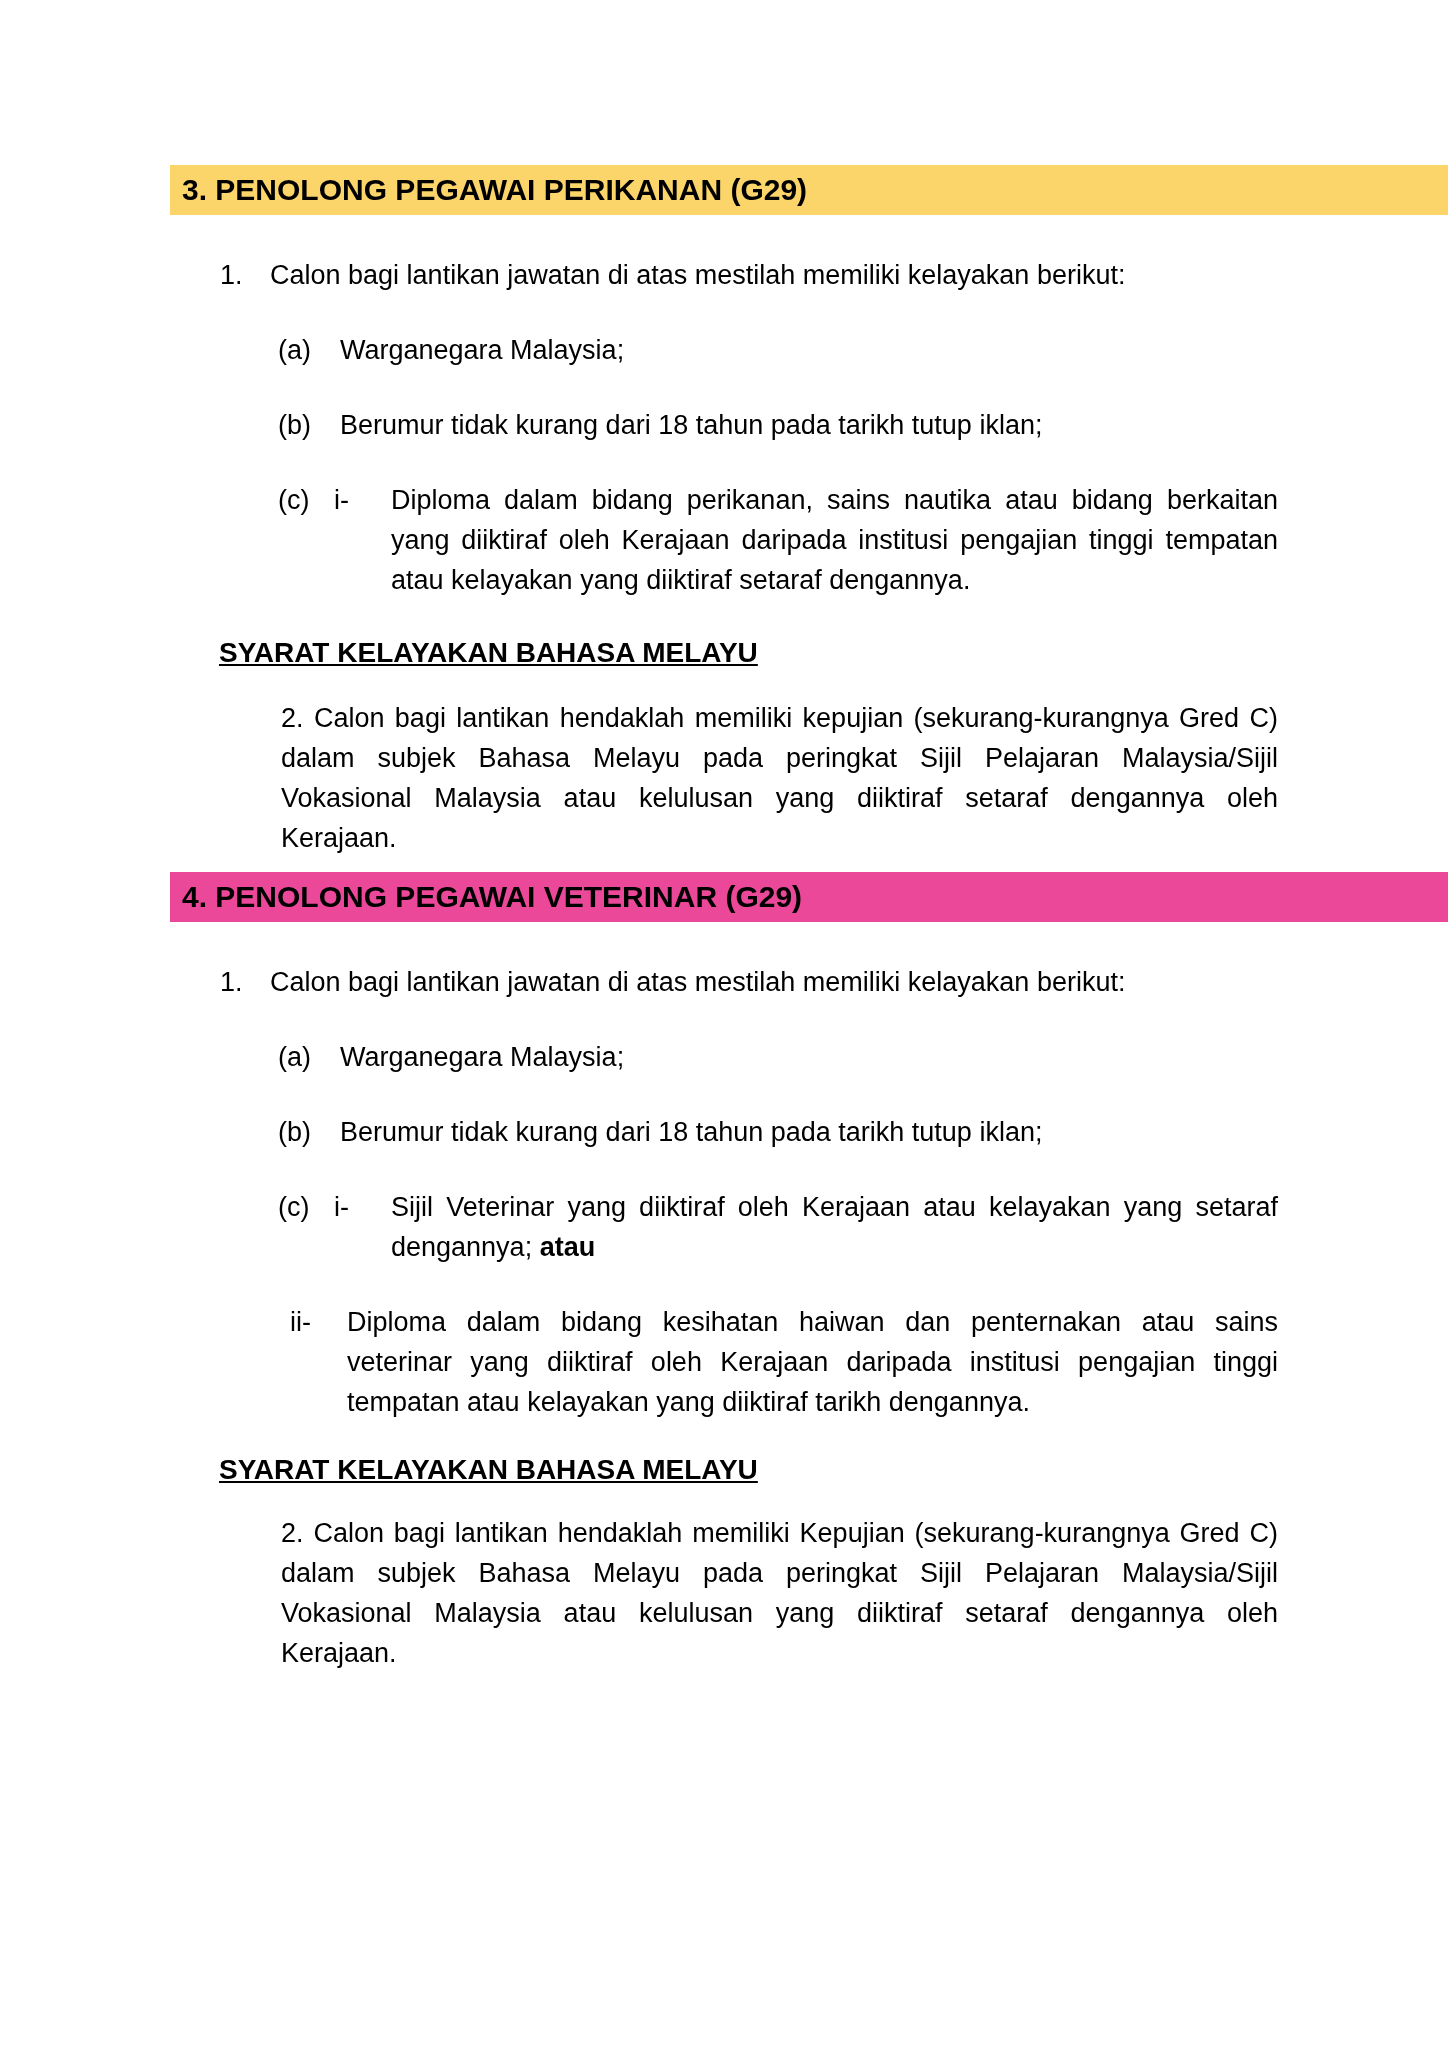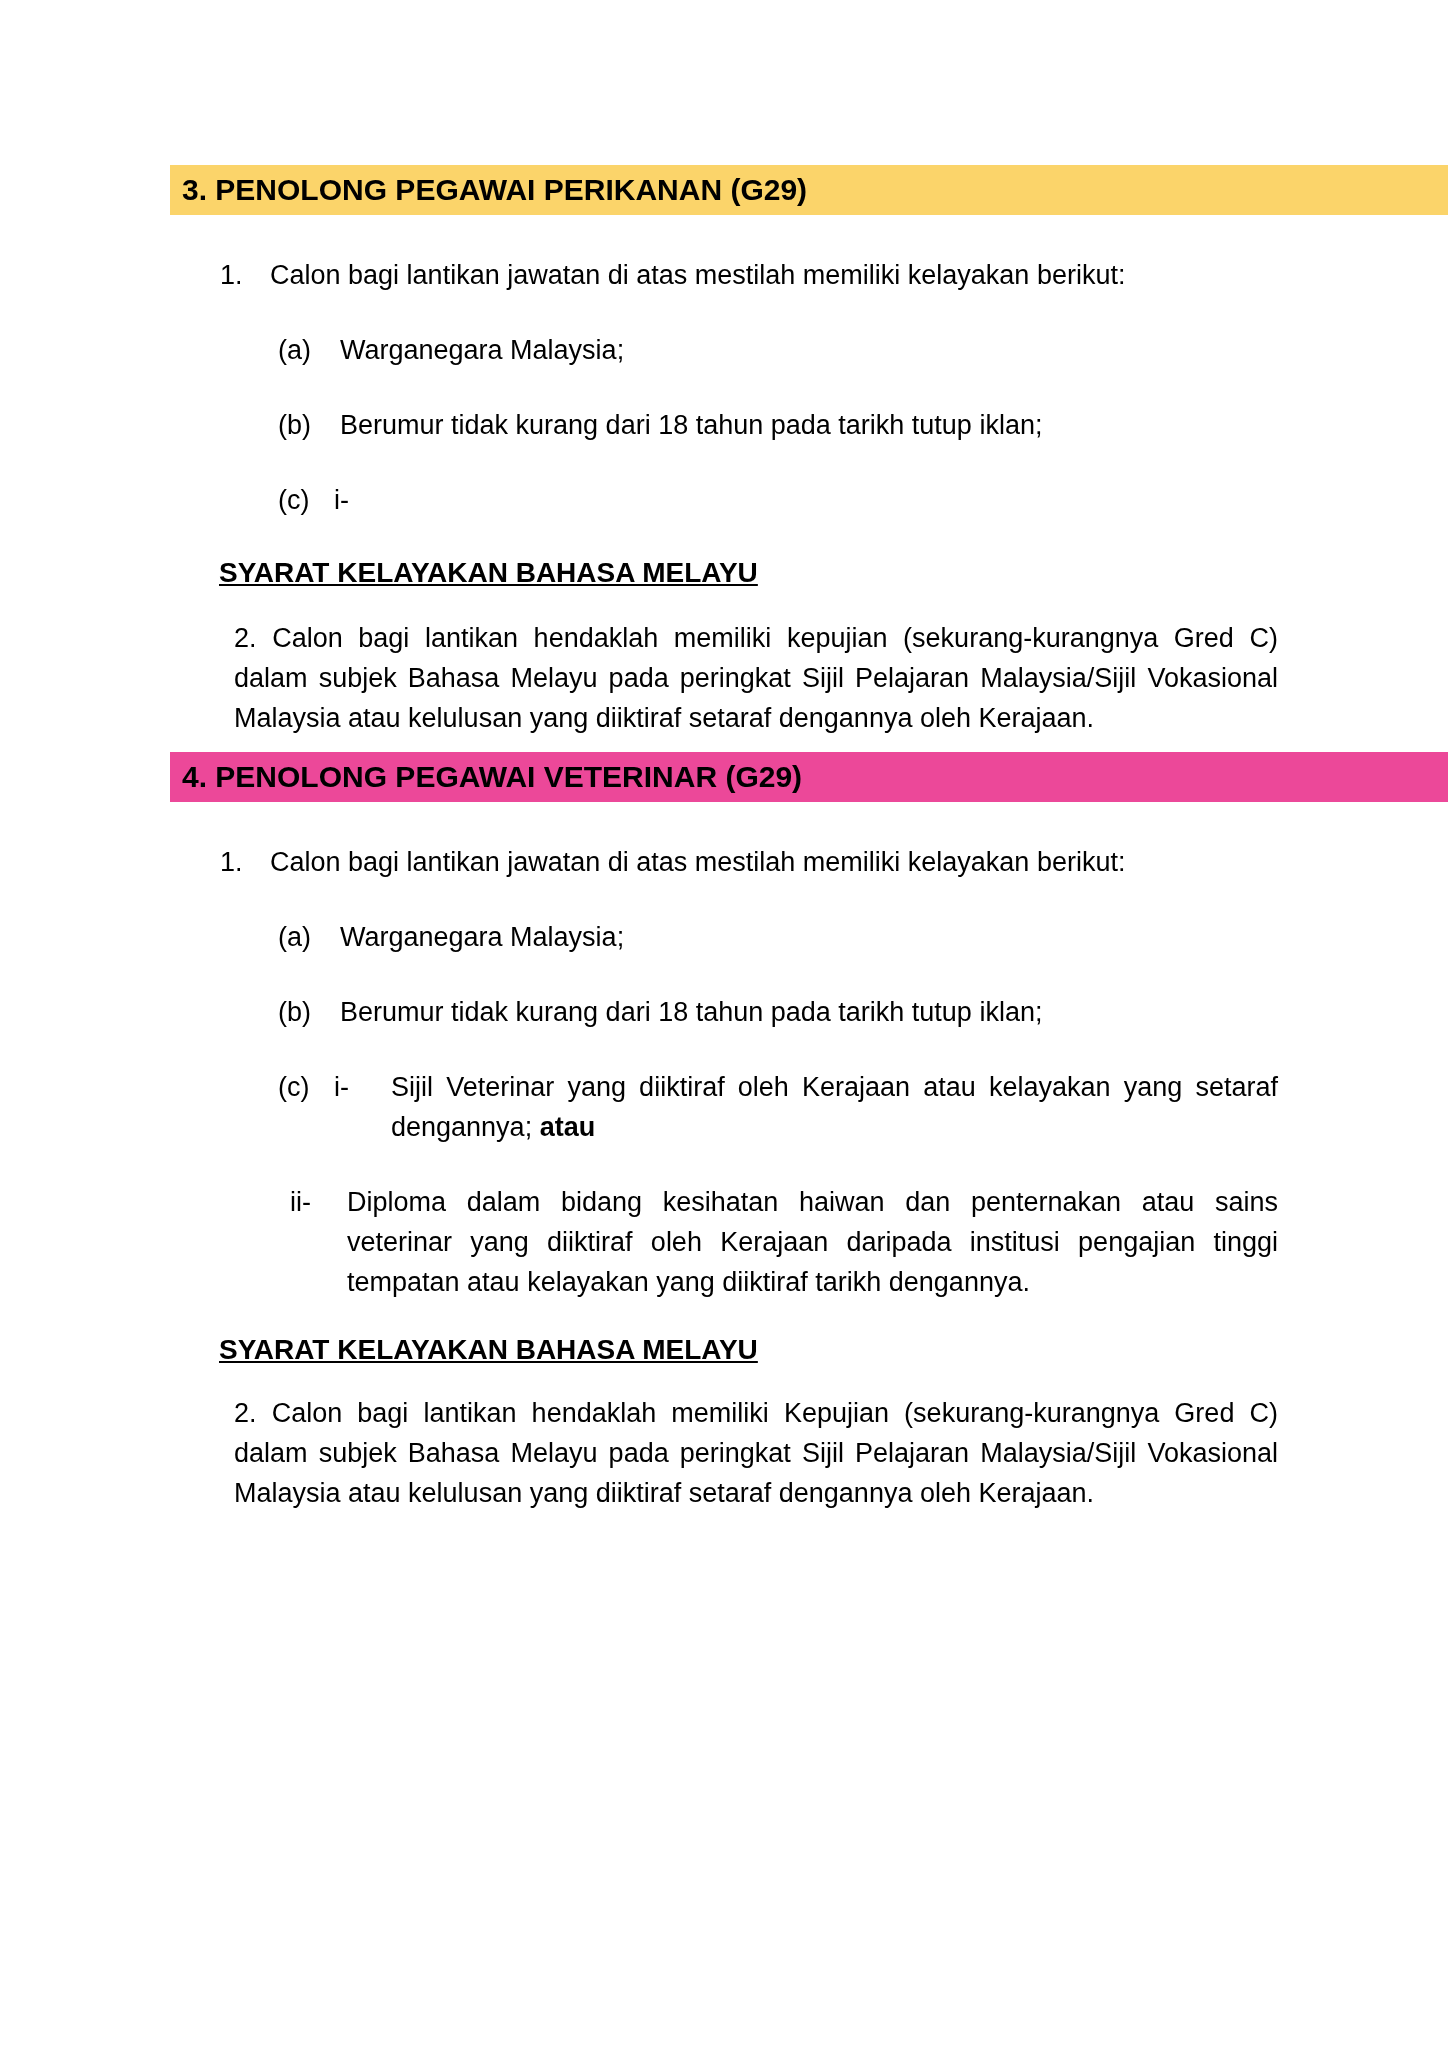--- a/index.html
+++ b/index.html
@@ -40,21 +40,21 @@
   .syarat {
     margin-left: 49px;
     margin-top: 33px;
     font-weight: bold;
     font-size: 28px;
     line-height: 40px;
     text-decoration: underline;
   }
   .syarat-2 { margin-top: 28px; }
   .para {
-    margin-left: 64px;
+    margin-left: 111px;
     margin-top: 25px;
     font-size: 27px;
     line-height: 40px;
     text-align: justify;
   }
   .para-2b { margin-top: 23px; }
   b { font-weight: bold; }
 </style>
 </head>
 <body>
@@ -75,20 +75,21 @@
     </div>
 
     <div class="row lvl2">
       <span class="mark">(b)</span>
       <span class="txt">Berumur tidak kurang dari 18 tahun pada tarikh tutup iklan;</span>
     </div>
 
     <div class="row lvl2 tri">
       <span class="mark">(c)</span>
       <span class="roman">i-</span>
+      <span class="txt just">Diploma dalam bidang perikanan, sains nautika atau bidang berkaitan yang diiktiraf oleh Kerajaan daripada institusi  pengajian tinggi tempatan atau kelayakan yang diiktiraf setaraf dengannya.</span>
     </div>
 
     <div class="syarat">SYARAT KELAYAKAN BAHASA MELAYU</div>
 
     <p class="para"><span>2.</span> <span>Calon bagi lantikan hendaklah memiliki kepujian (sekurang-kurangnya Gred C) dalam subjek Bahasa Melayu pada peringkat Sijil Pelajaran Malaysia/Sijil Vokasional Malaysia atau kelulusan yang diiktiraf setaraf dengannya oleh Kerajaan.</span></p>
   </section>
 
   <section>
     <div class="hl band-2" style="background-color: #ec4899;">4. PENOLONG PEGAWAI VETERINAR (G29)</div>
 

